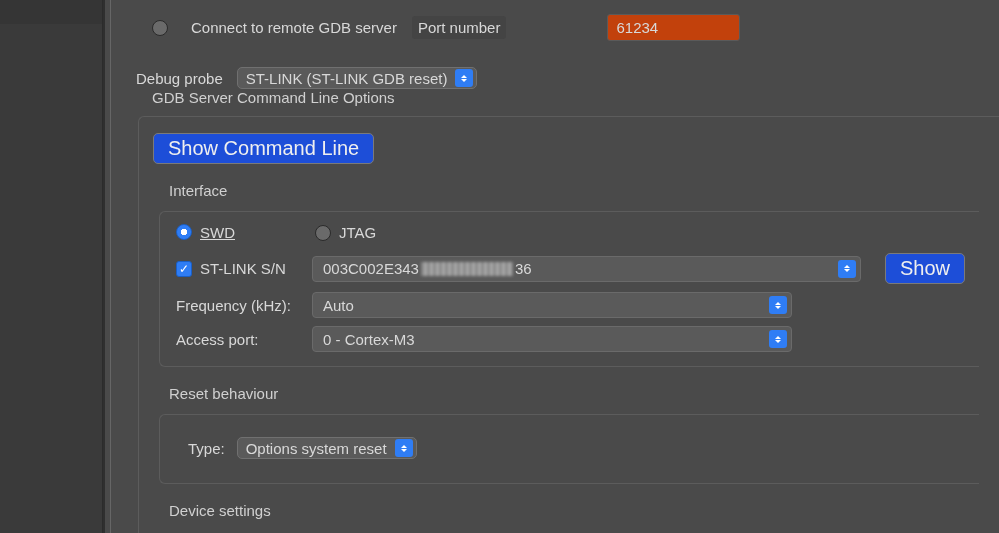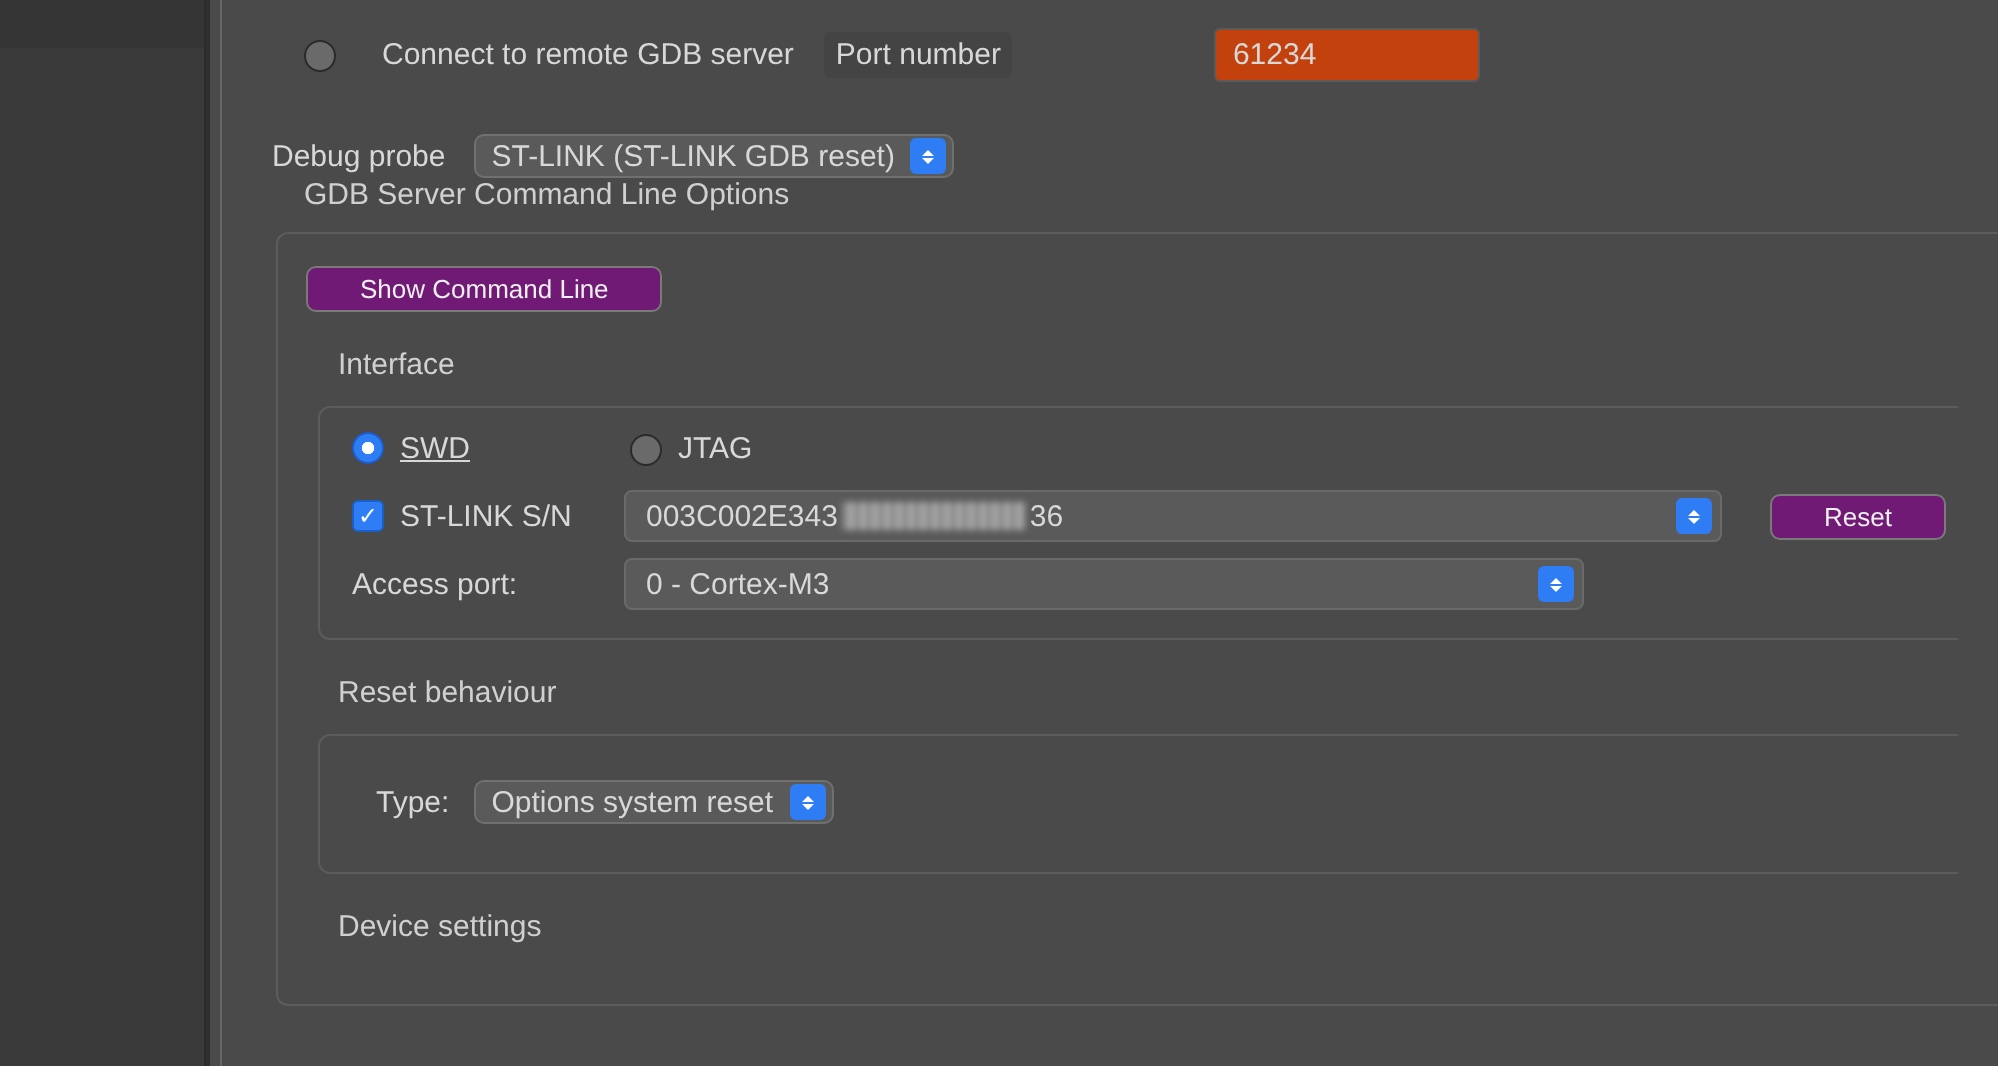--- a/index.html
+++ b/index.html
@@ -161,26 +161,26 @@
       color: #d0d0d0;
     }
     .group-box {
       margin-left: 20px;
       border: 1px solid #5c5c5c;
       border-right: none;
       border-radius: 6px 0 0 6px;
       padding: 16px 20px 18px 20px;
     }
     .btn-gray {
-      background: #701a75;
+      background: #1d4ed8;
       border: 1px solid #7a7a7a;
       border-radius: 5px;
-      padding: 3px 26px;
+      padding: 3px 14px;
       color: #efefef;
-      font-size: 13px;
+      font-size: 20px;
       cursor: pointer;
     }
     .sub-heading {
       margin-left: 10px;
       margin-bottom: 12px;
       color: #d0d0d0;
     }
     .inner-box {
       border: 1px solid #5c5c5c;
       border-right: none;
@@ -292,23 +292,33 @@
           <span class="sn-val">
             <span>003C002E343</span>
             <span class="sn-obscured"></span>
             <span>36</span>
           </span>
           <span class="select-chevrons" style="margin-left:auto;">
             <span class="chev-up"></span>
               <span class="chev-down"></span>
           </span>
         </div>
-        <button class="btn-gray scan-btn">Reset</button>
-      </div>
-
+        <button class="btn-gray scan-btn">Show</button>
+      </div>
+
+      <div class="grid-row2">
+        <span>Frequency (kHz):</span>
+        <div class="select-flat">
+          <span>Auto</span>
+          <span class="select-chevrons" style="margin-left:auto;">
+            <span class="chev-up"></span>
+              <span class="chev-down"></span>
+          </span>
+        </div>
+      </div>
 
       <div class="grid-row2" style="margin-bottom:0;">
         <span>Access port:</span>
         <div class="select-flat">
           <span>0 - Cortex-M3</span>
           <span class="select-chevrons" style="margin-left:auto;">
             <span class="chev-up"></span>
               <span class="chev-down"></span>
           </span>
         </div>

